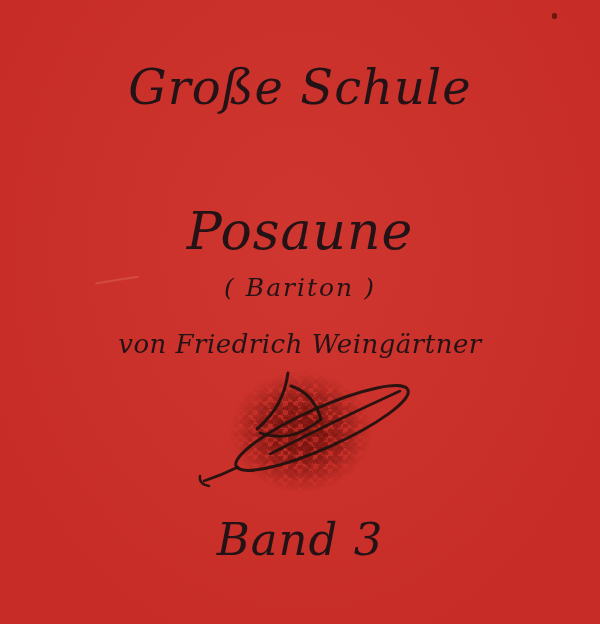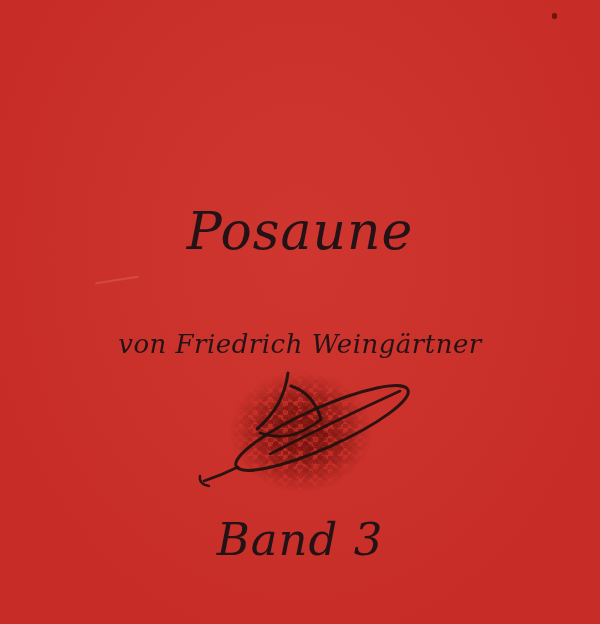--- a/index.html
+++ b/index.html
@@ -60,24 +60,26 @@
   }
 </style>
 </head>
 <body>
 
 <div class="cover">
 
   <div class="speck"></div>
   <div class="scratch"></div>
 
+  <h1 class="txt title" style="margin: 0px; font-weight: normal; color: rgb(36, 19, 22);">Große Schule</h1>
 
 
   <div class="txt instrument" style="color: rgb(36, 19, 22);">Posaune</div>
 
+  <div class="txt qualifier" style="color: rgb(36, 19, 22);">( Bariton )</div>
 
   <div class="txt author" style="color: rgb(36, 19, 22);">von Friedrich Weingärtner</div>
 
   <div class="stamp"></div>
 
   <svg class="flourish" width="225" height="140" viewBox="0 0 225 140" aria-hidden="true">
 
     <ellipse cx="126" cy="66" rx="94" ry="20" transform="rotate(-24 126 66)" stroke-width="3"></ellipse>
 
     <path d="M 74,92 Q 136,60 204,29" stroke-width="2.6"></path>

